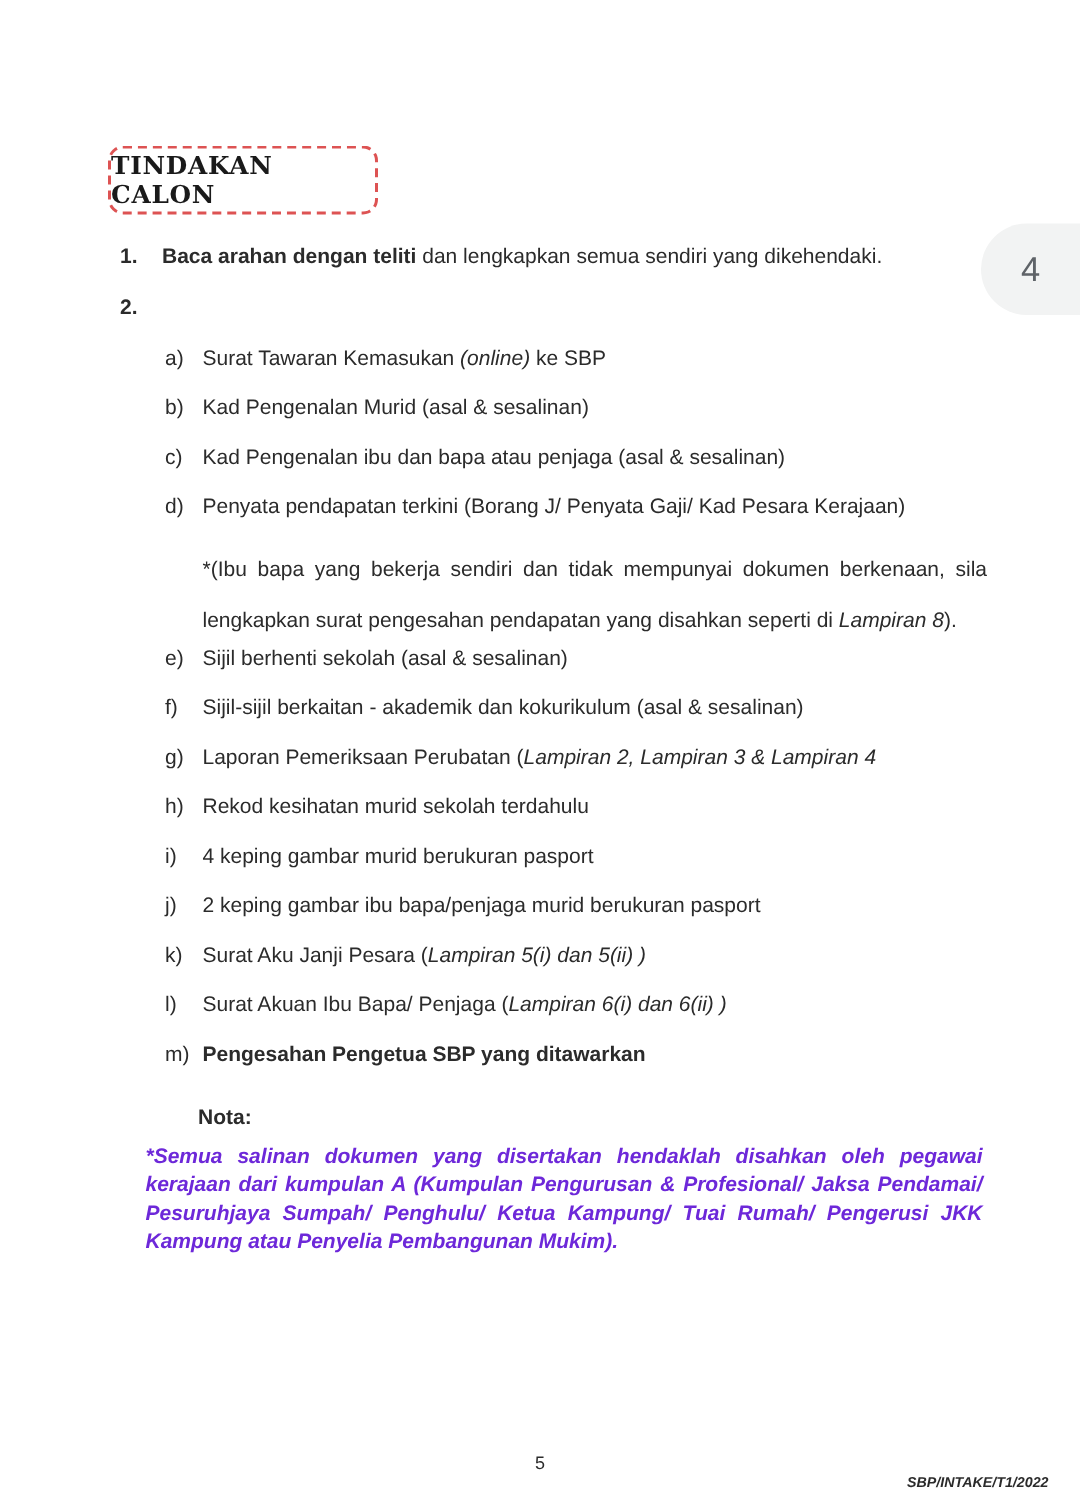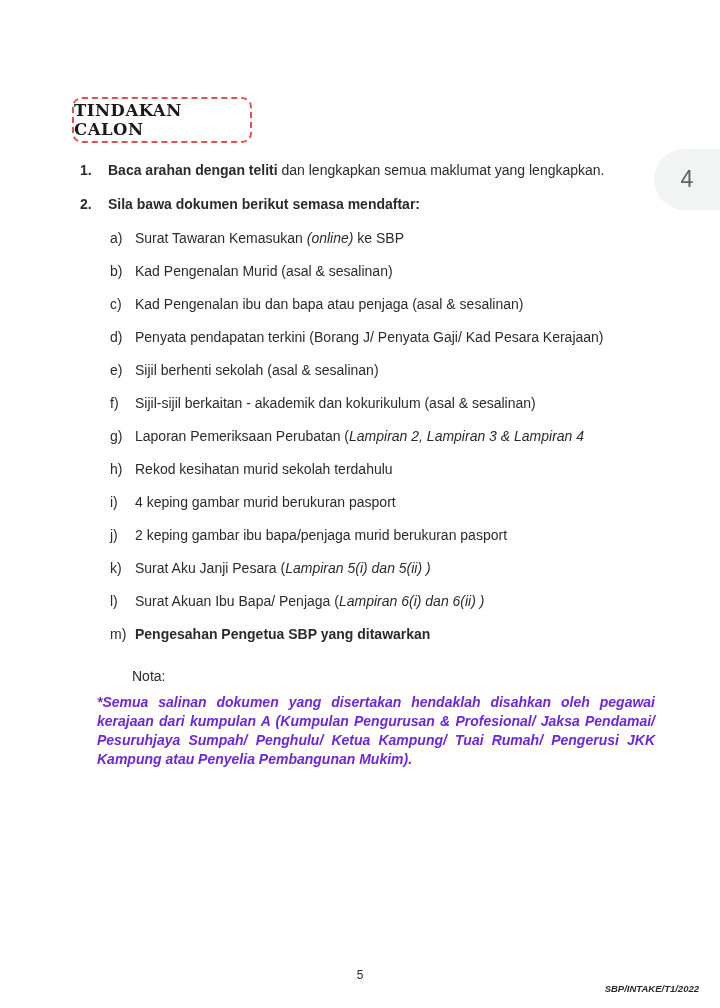--- a/index.html
+++ b/index.html
@@ -98,21 +98,21 @@
     text-align: justify;
     line-height: 34px;
     margin-bottom: 0;
   }
 
   .nota {
     margin-left: 18px;
     margin-top: 25px;
   }
   .nota .nota-label {
-    font-weight: normal;
+    font-weight: bold;
     margin-bottom: 8px;
     padding-left: 34px;
   }
   .nota .nota-body {
     margin-left: -1px;
     width: 558px;
     font-weight: bold;
     font-style: italic;
     text-align: justify;
     line-height: 19px;
@@ -145,25 +145,24 @@
 </div>
 
 <div class="page-pill">
   <span>4</span>
 </div>
 
 <div class="content">
 
   <div class="instr-row">
     <span class="num">1.</span>
-    <span class="instr-text"><span class="bold">Baca arahan dengan teliti</span><span> dan lengkapkan semua maklumat yang lengkapkan.</span></span>
+    <span class="instr-text"><span class="bold">Baca arahan dengan teliti</span><span> dan lengkapkan semua sendiri yang dikehendaki.</span></span>
   </div>
   <div class="instr-row">
     <span class="num">2.</span>
-    <span class="instr-text"><span class="bold">Sila bawa dokumen berikut semasa mendaftar:</span><span></span></span>
   </div>
 
   <div class="doclist">
 
     <div class="doc-row">
       <span class="letter">a)</span>
       <span class="doc-text"><span>Surat Tawaran Kemasukan </span><span class="italic">(online)</span><span> ke SBP</span></span>
     </div>
 
     <div class="doc-row">
@@ -173,20 +172,21 @@
 
     <div class="doc-row">
       <span class="letter">c)</span>
       <span class="doc-text"><span>Kad Pengenalan ibu dan bapa atau penjaga (asal &amp; sesalinan)</span></span>
     </div>
 
     <div class="doc-row">
       <span class="letter">d)</span>
       <span class="doc-text"><span>Penyata pendapatan terkini (Borang J/ Penyata Gaji/ Kad Pesara Kerajaan)</span></span>
     </div>
+    <div class="doc-note"><span>*(Ibu bapa yang bekerja sendiri dan tidak mempunyai dokumen berkenaan, sila lengkapkan surat pengesahan pendapatan yang disahkan seperti di </span><span class="italic">Lampiran 8</span><span>).</span></div>
 
     <div class="doc-row">
       <span class="letter">e)</span>
       <span class="doc-text"><span>Sijil berhenti sekolah (asal &amp; sesalinan)</span></span>
     </div>
 
     <div class="doc-row">
       <span class="letter">f)</span>
       <span class="doc-text"><span>Sijil-sijil berkaitan - akademik dan kokurikulum (asal &amp; sesalinan)</span></span>
     </div>

